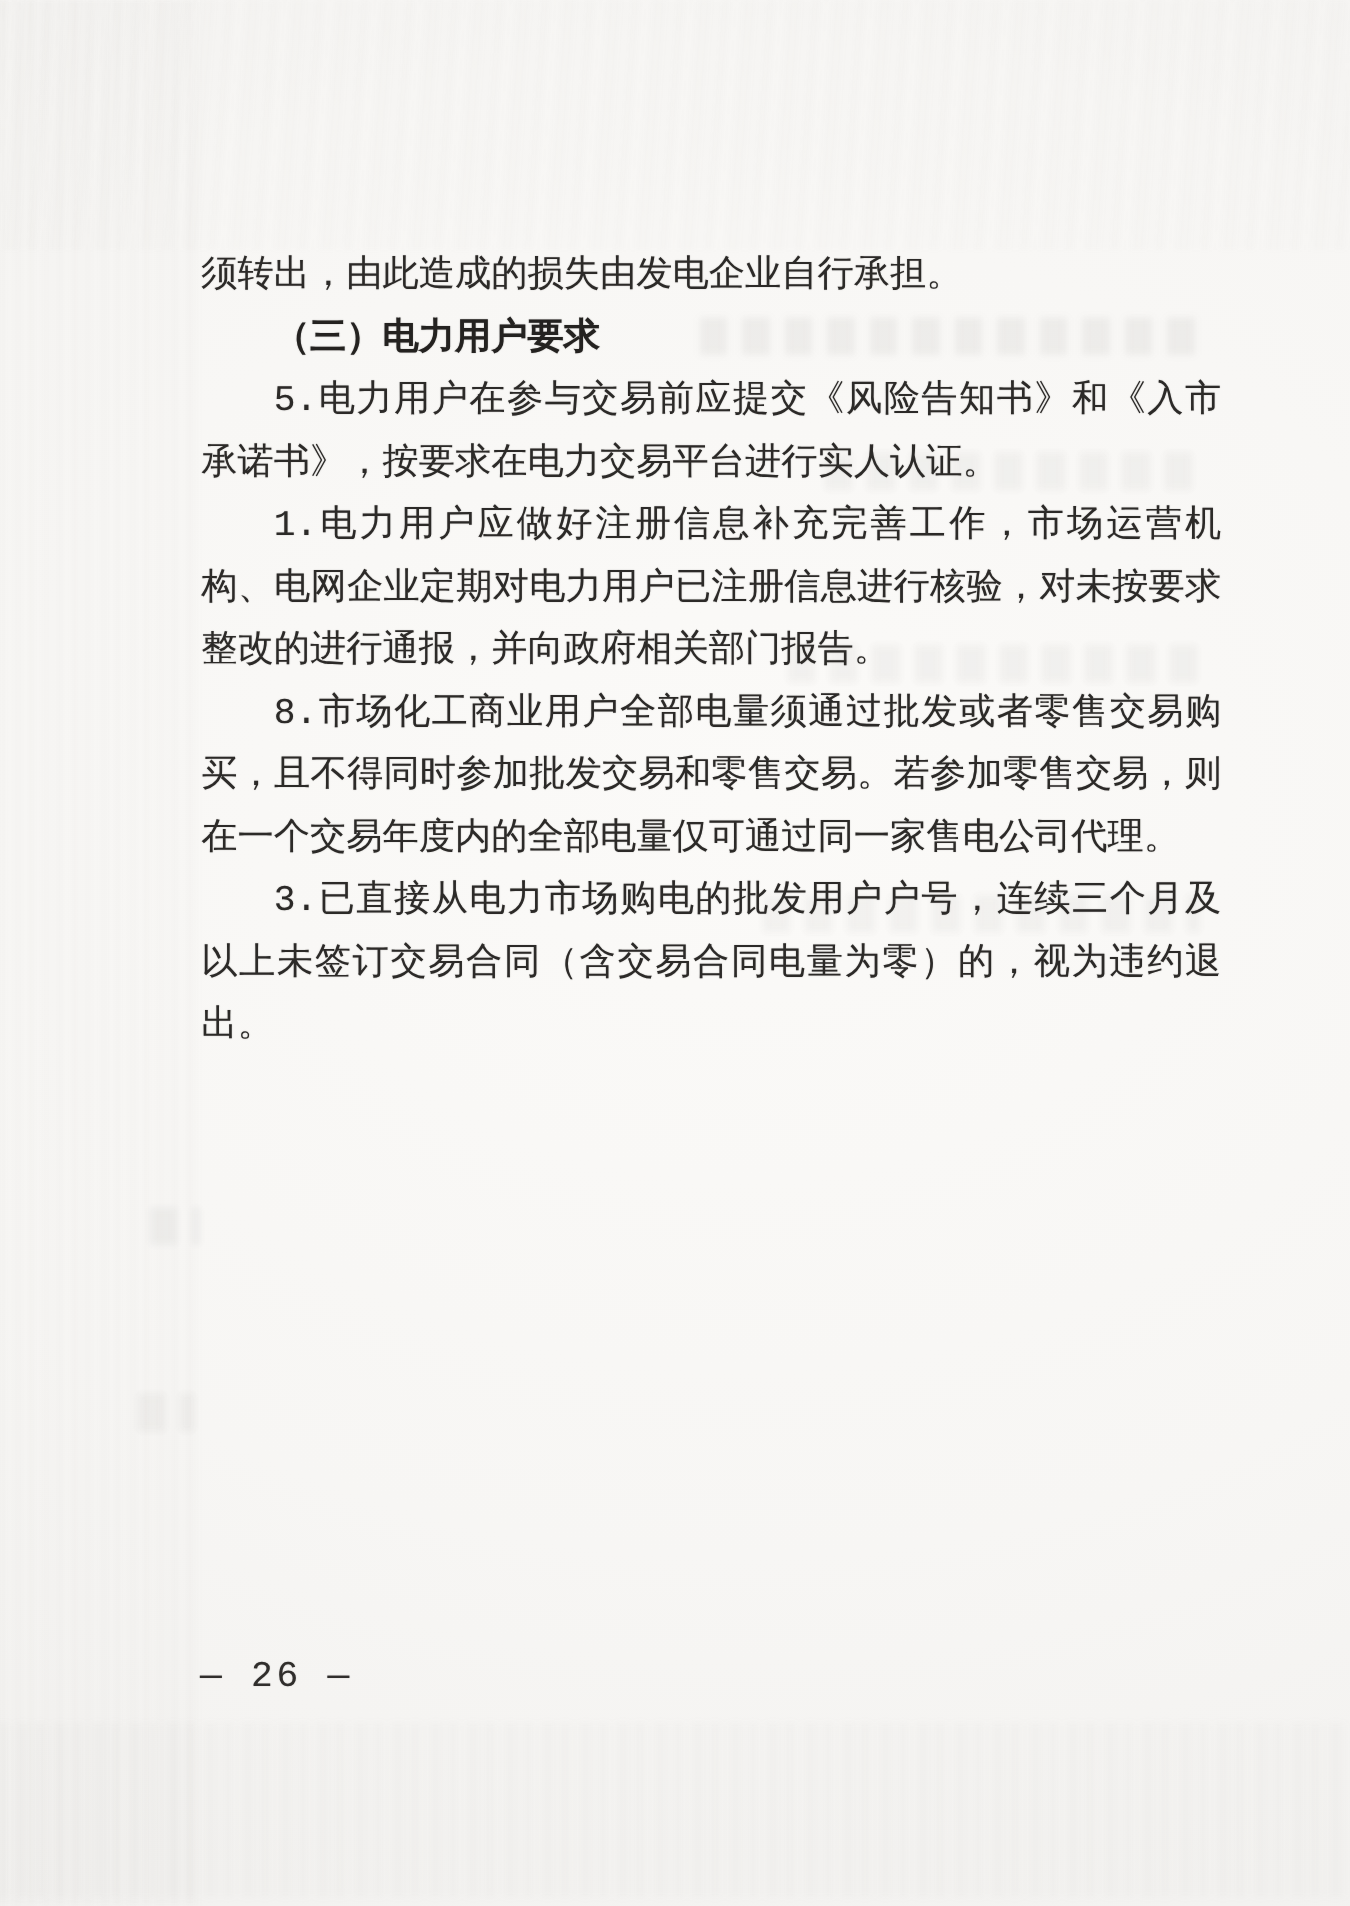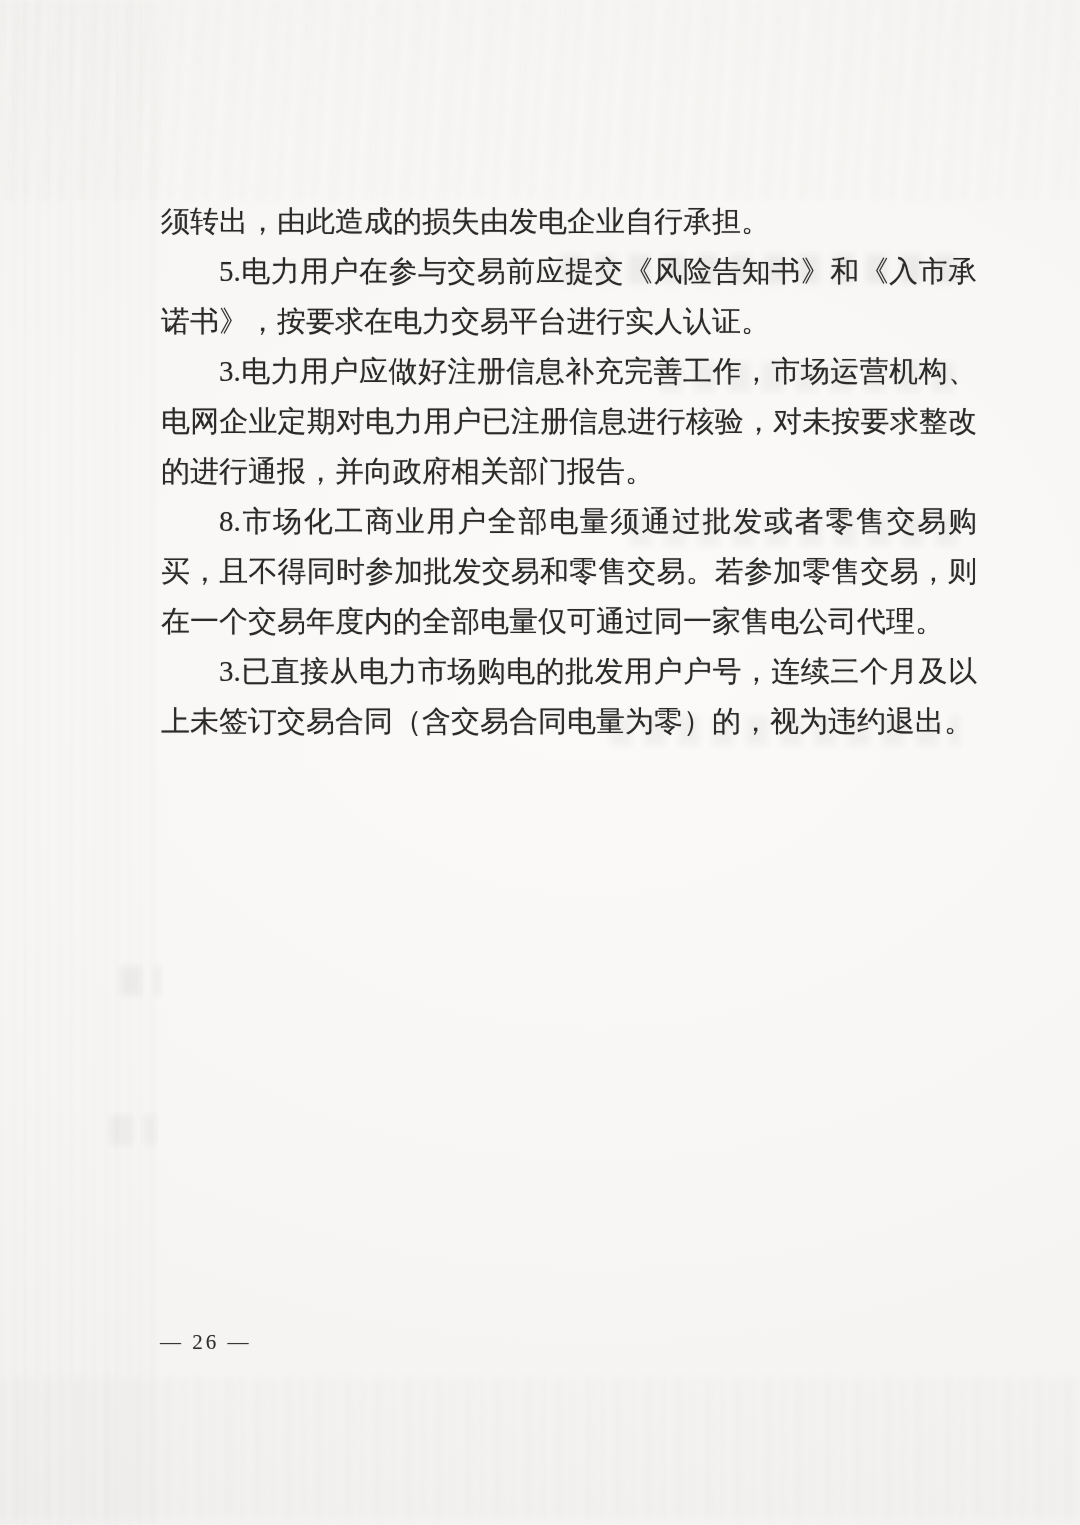--- a/index.html
+++ b/index.html
@@ -11,20 +11,21 @@
     font-family: "Liberation Serif", "DejaVu Serif", serif;
     overflow: hidden;
   }
 
   .page {
     position: relative;
     width: 1080px;
     height: 1525px;
     background:
       radial-gradient(ellipse 1400px 1100px at 55% 42%, #fbfaf8 0%, #f7f6f4 55%, #f1f0ee 100%);
+    font-family: Liberation Mono, monospace;
   }
 
   
   .streaks-left {
     position: absolute;
     left: 0; top: 0;
     width: 160px; height: 1525px;
     background: repeating-linear-gradient(
       90deg,
       rgba(120,118,115,0.045) 0px, rgba(120,118,115,0.0) 7px,
@@ -100,21 +101,21 @@
     color: #242220;
     text-shadow: 0 0 1px rgba(35,33,30,0.45);
   }
 
   .para { text-indent: 2em; }
 
   .page-number {
     position: absolute;
     left: 160px;
     top: 1322px;
-    font-size: 21px;
+    font-size: 29px;
     line-height: 40px;
     color: #302e2c;
     letter-spacing: 3px;
     text-shadow: 0 0 1px rgba(45,43,40,0.3);
   }
 </style>
 </head>
 <body>
 
 <div class="page">
@@ -126,24 +127,25 @@
   <div class="ghost g1"></div>
   <div class="ghost g2"></div>
   <div class="ghost g3"></div>
   <div class="ghost g4"></div>
   <div class="ghost g5"></div>
   <div class="ghost g6"></div>
 
   <div class="text-block">
     <p class="continuation">须转出，由此造成的损失由发电企业自行承担。</p>
 
+    <p class="heading">（三）电力用户要求</p>
 
     <p class="para">5.电力用户在参与交易前应提交《风险告知书》和《入市承诺书》，按要求在电力交易平台进行实人认证。</p>
 
-    <p class="para">3.电力用户应做好注册信息补充完善工作，市场运营机构、电网企业定期对电力用户已注册信息进行核验，对未按要求整改的进行通报，并向政府相关部门报告。</p>
+    <p class="para">1.电力用户应做好注册信息补充完善工作，市场运营机构、电网企业定期对电力用户已注册信息进行核验，对未按要求整改的进行通报，并向政府相关部门报告。</p>
 
 
     <p class="para">8.市场化工商业用户全部电量须通过批发或者零售交易购买，且不得同时参加批发交易和零售交易。若参加零售交易，则在一个交易年度内的全部电量仅可通过同一家售电公司代理。</p>
 
     <p class="para">3.已直接从电力市场购电的批发用户户号，连续三个月及以上未签订交易合同（含交易合同电量为零）的，视为违约退出。</p>
 
   </div>
 
   <div class="page-number">— 26 —</div>
 

